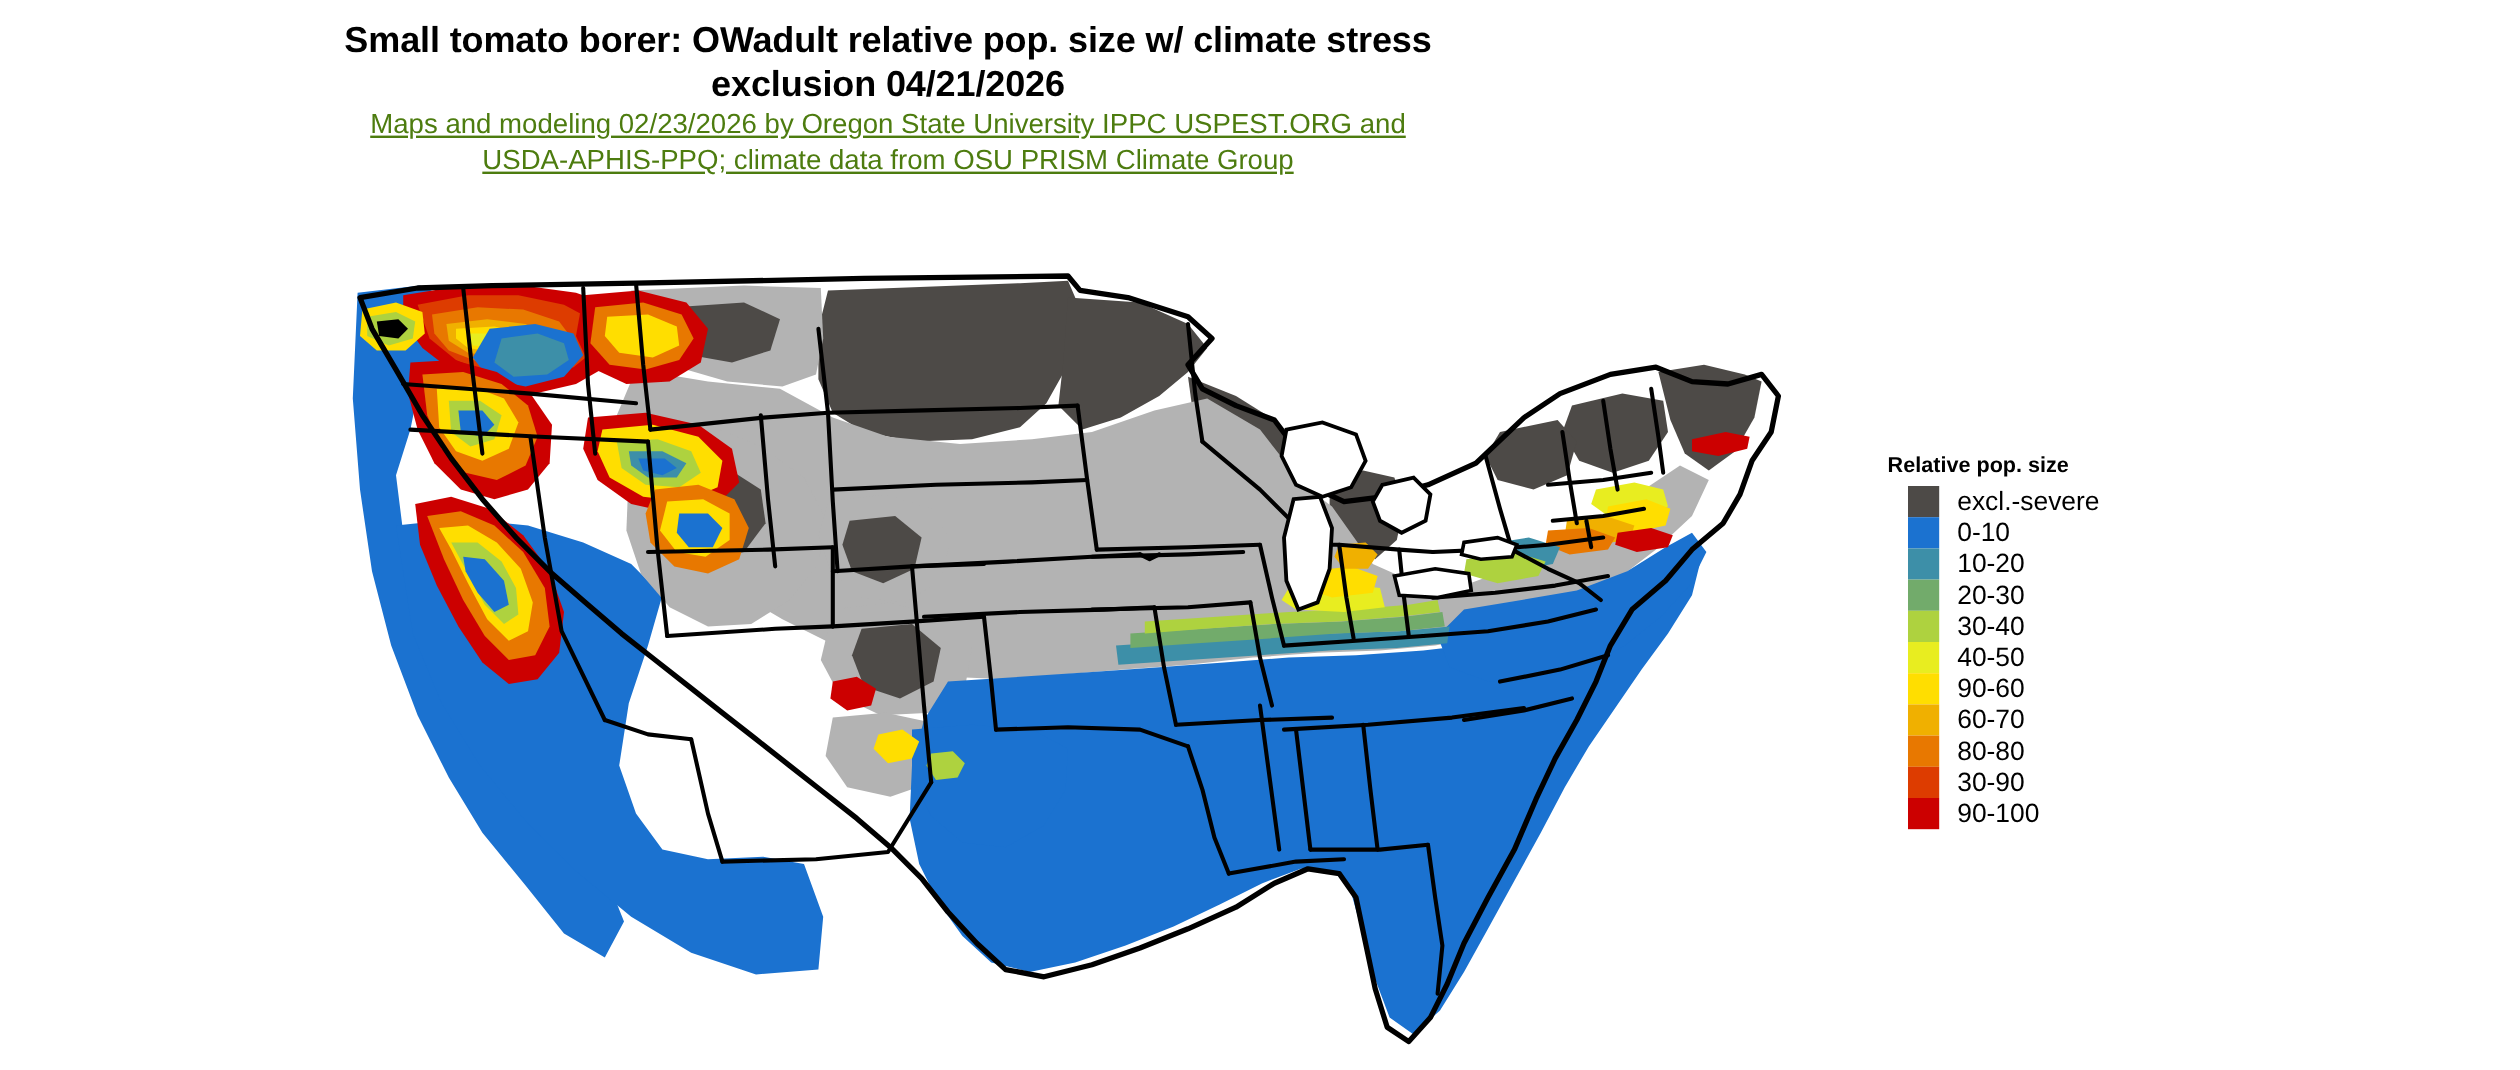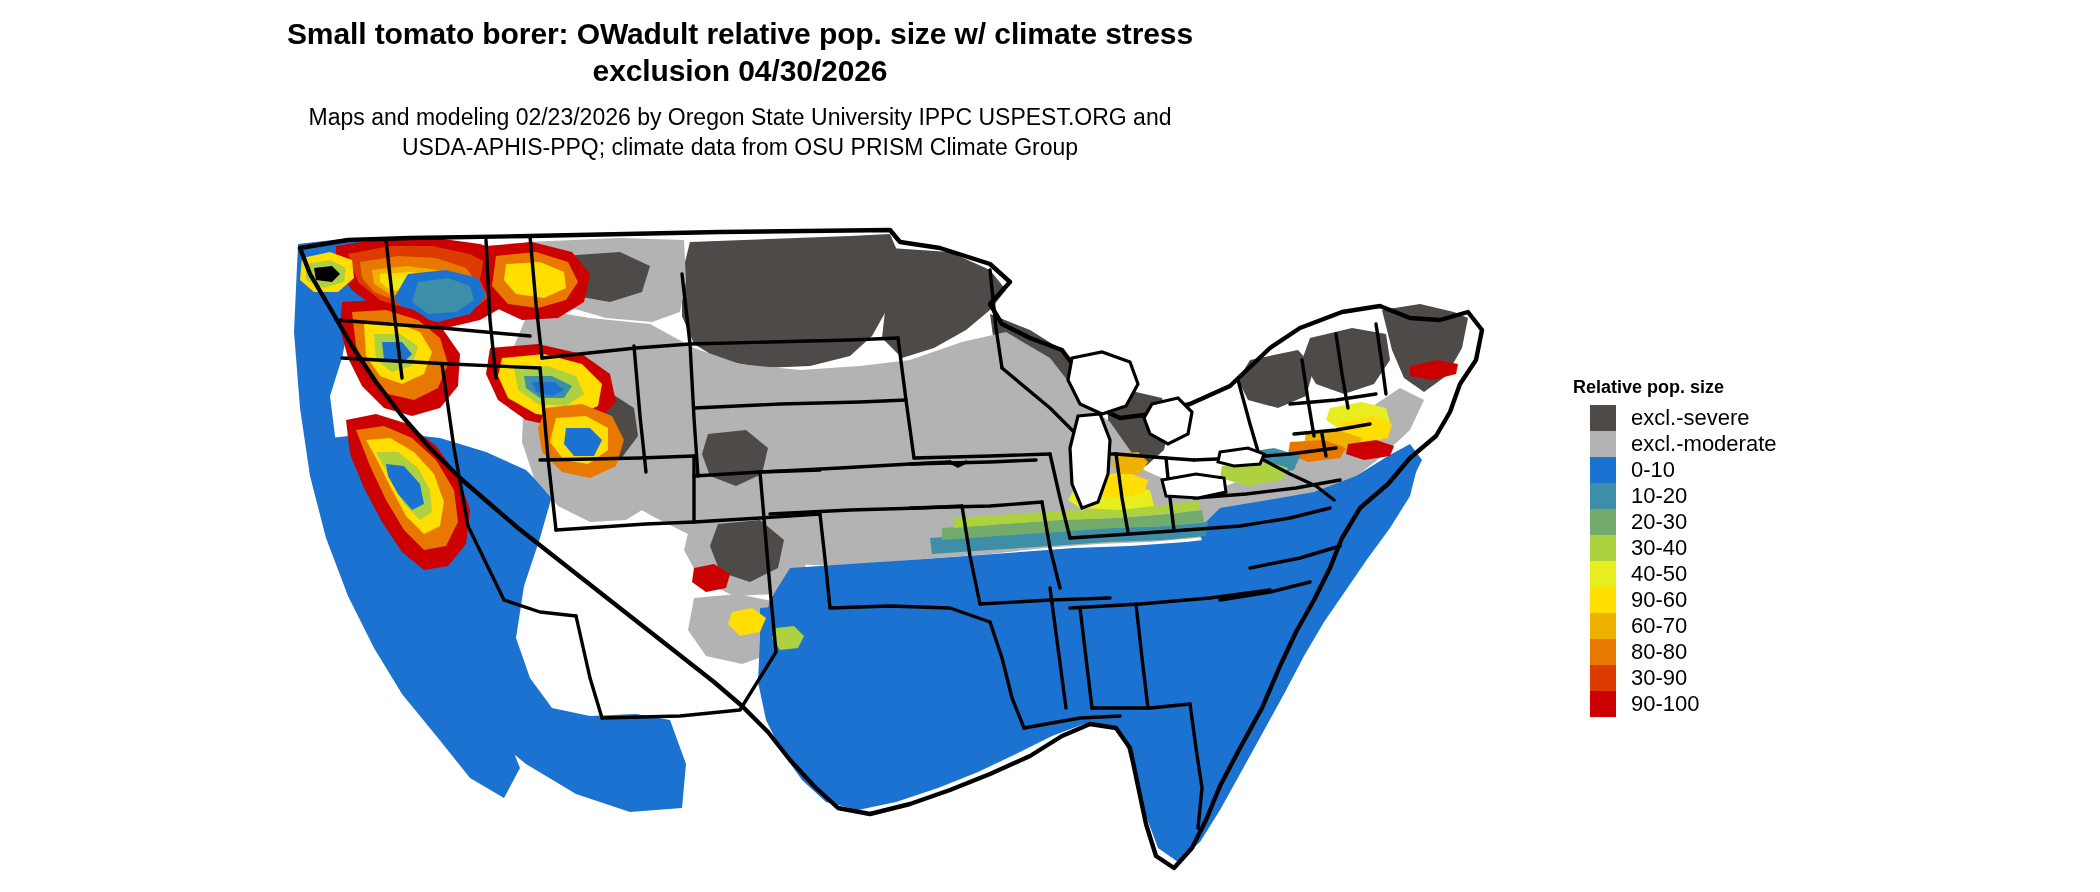--- a/index.html
+++ b/index.html
@@ -25,26 +25,27 @@
   }
   #chart-title {
     font-size: 30px;
     font-weight: bold;
     line-height: 1.22;
     color: #000000;
     white-space: pre-line;
     letter-spacing: -0.1px;
   }
   #chart-subtitle {
-    margin-top: 14px;
+    margin-top: 0;
     font-size: 23px;
     font-weight: normal;
     line-height: 1.28;
-    color: #000000;
+    color: #4d7c0f;
     white-space: pre-line;
+    text-decoration: underline;
   }
 
   
   #map-wrap {
     position: absolute;
     left: 290px; top: 208px;
     width: 1250px; height: 672px;
   }
   #us-map { display: block; width: 100%; height: 100%; }
 
@@ -81,21 +82,21 @@
     white-space: nowrap;
   }
 </style>
 </head>
 <body>
 
 <div id="page">
 
   <div id="title-block">
     <div id="chart-title">Small tomato borer: OWadult relative pop. size w/ climate stress
-exclusion 04/30/2026</div>
+exclusion 04/21/2026</div>
     <div id="chart-subtitle">Maps and modeling 02/23/2026 by Oregon State University IPPC USPEST.ORG and
 USDA-APHIS-PPQ; climate data from OSU PRISM Climate Group</div>
   </div>
 
   <div id="map-wrap">
     <svg id="us-map" viewBox="0 0 1250 672" xmlns="http://www.w3.org/2000/svg">
       <defs>
 
         <clipPath id="clip-conus">
           <path d="M 10,40 L 58,32 L 120,30 L 240,28 L 430,24 L 600,22 L 610,34 L 650,40 L 700,56 L 720,74
@@ -344,24 +345,20 @@
   </div>
 
   <div id="legend">
     <div id="legend-title">Relative pop. size</div>
     <div class="legend-rows" id="legend-rows">
         <div class="legend-row">
           <div class="legend-swatch" style="background: rgb(77, 74, 71);"></div>
           <div class="legend-label">excl.-severe</div>
         </div>
         <div class="legend-row">
-          <div class="legend-swatch" style="background: rgb(179, 179, 179);"></div>
-          <div class="legend-label">excl.-moderate</div>
-        </div>
-        <div class="legend-row">
           <div class="legend-swatch" style="background: rgb(27, 114, 208);"></div>
           <div class="legend-label">0-10</div>
         </div>
         <div class="legend-row">
           <div class="legend-swatch" style="background: rgb(61, 143, 168);"></div>
           <div class="legend-label">10-20</div>
         </div>
         <div class="legend-row">
           <div class="legend-swatch" style="background: rgb(114, 171, 107);"></div>
           <div class="legend-label">20-30</div>

